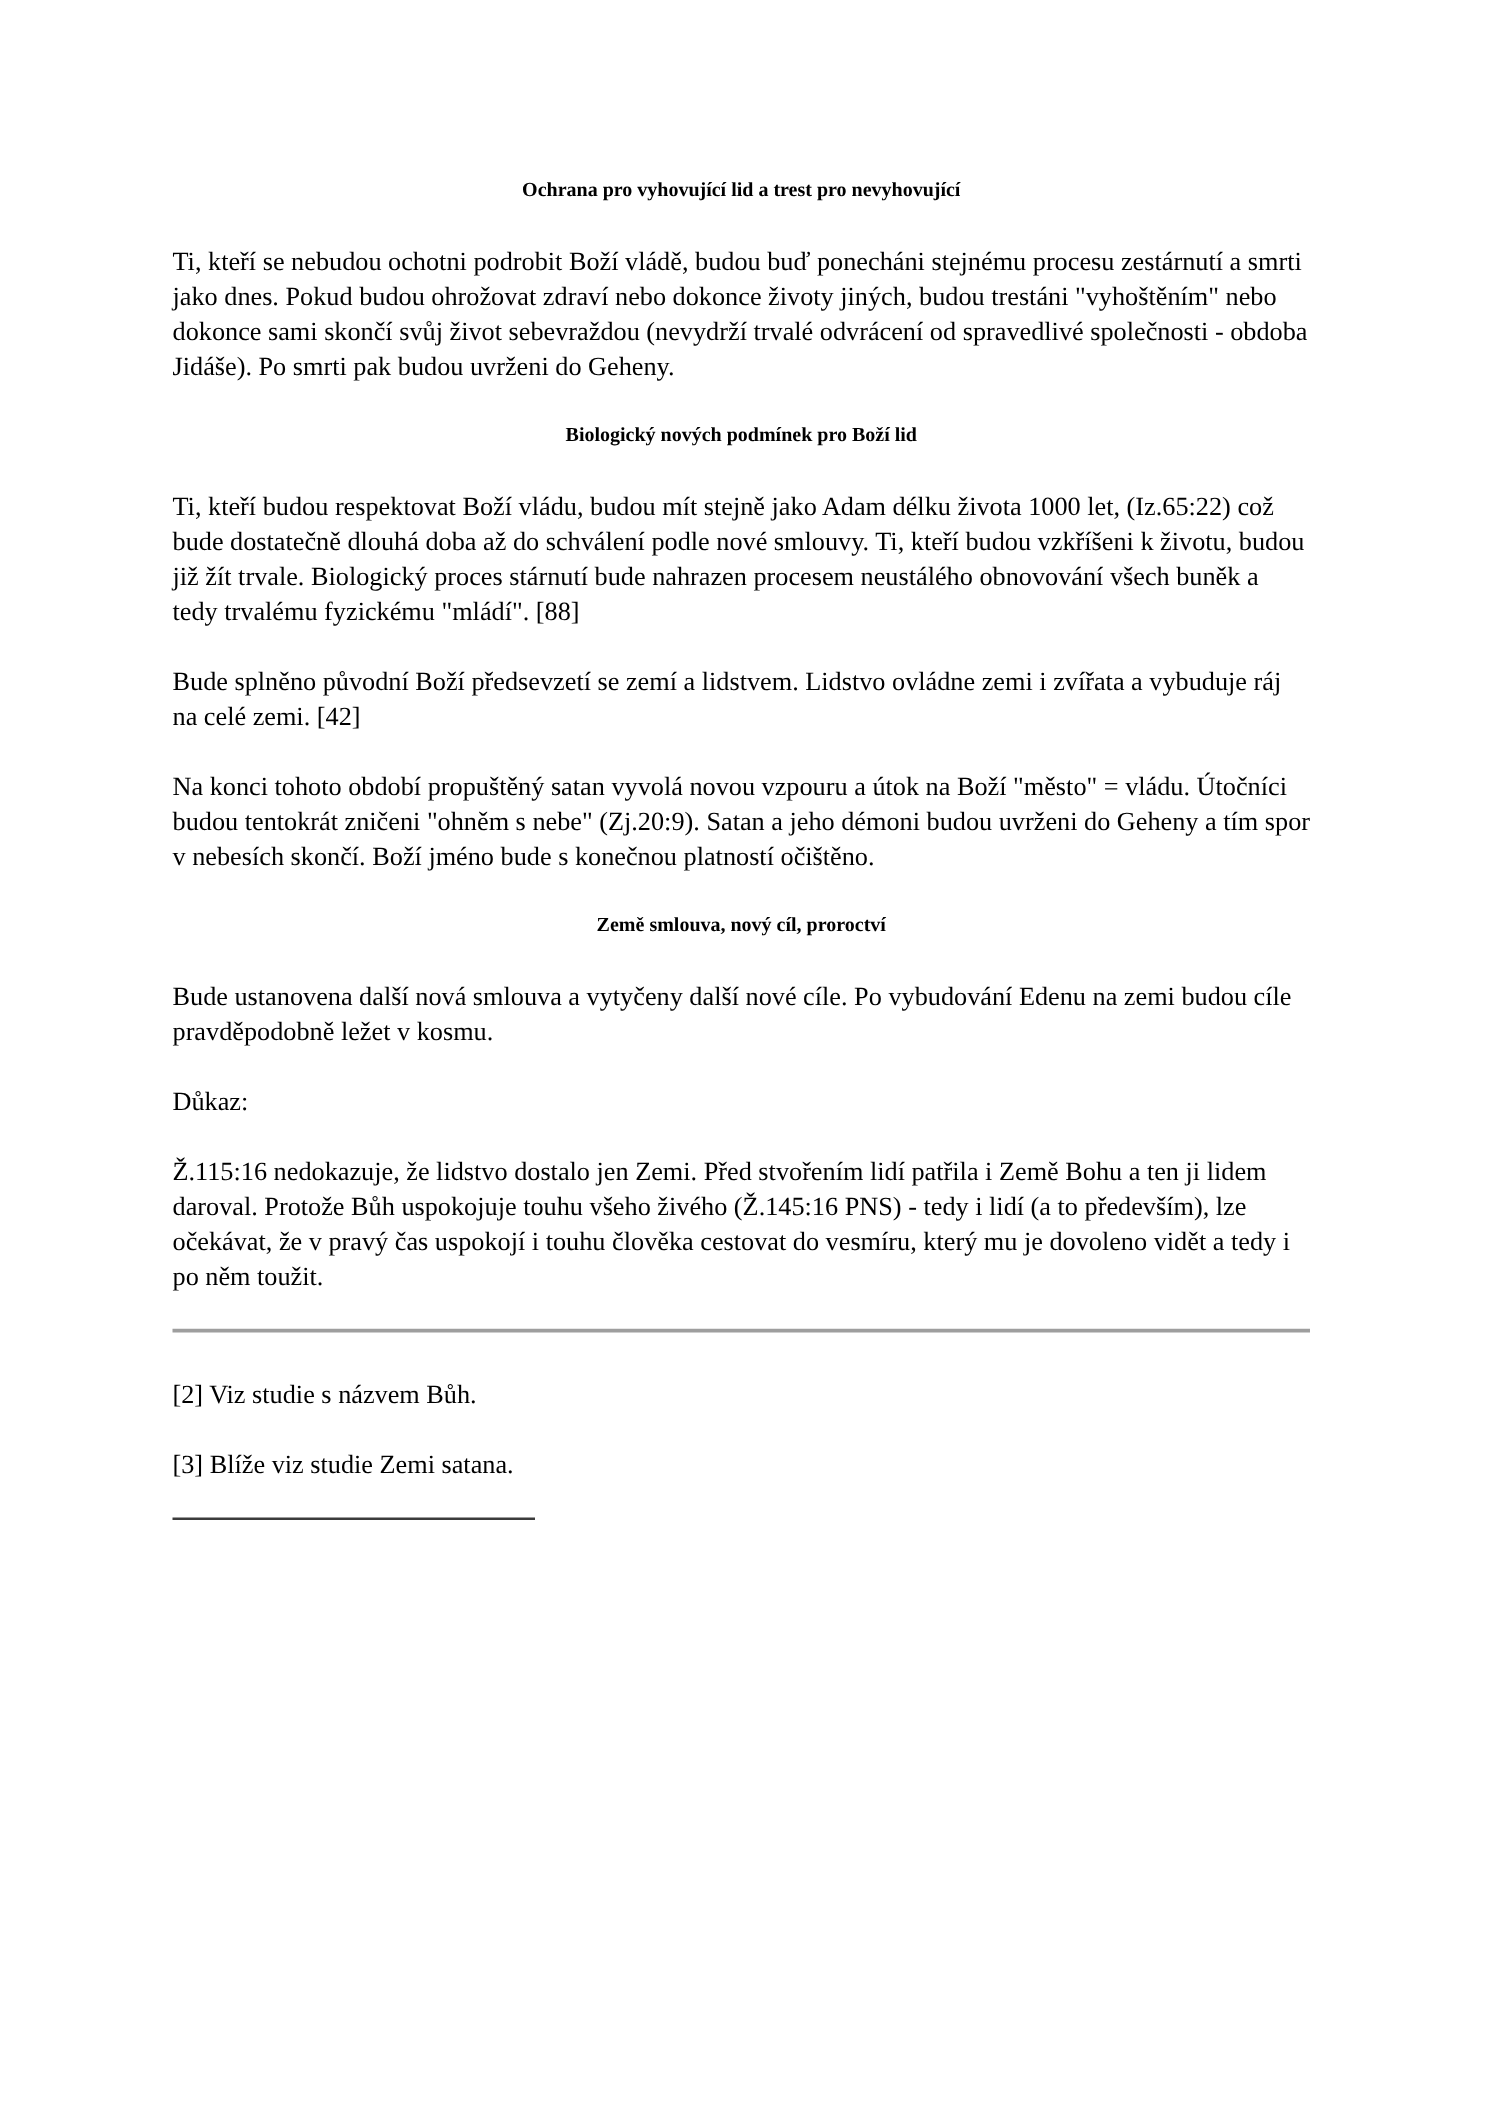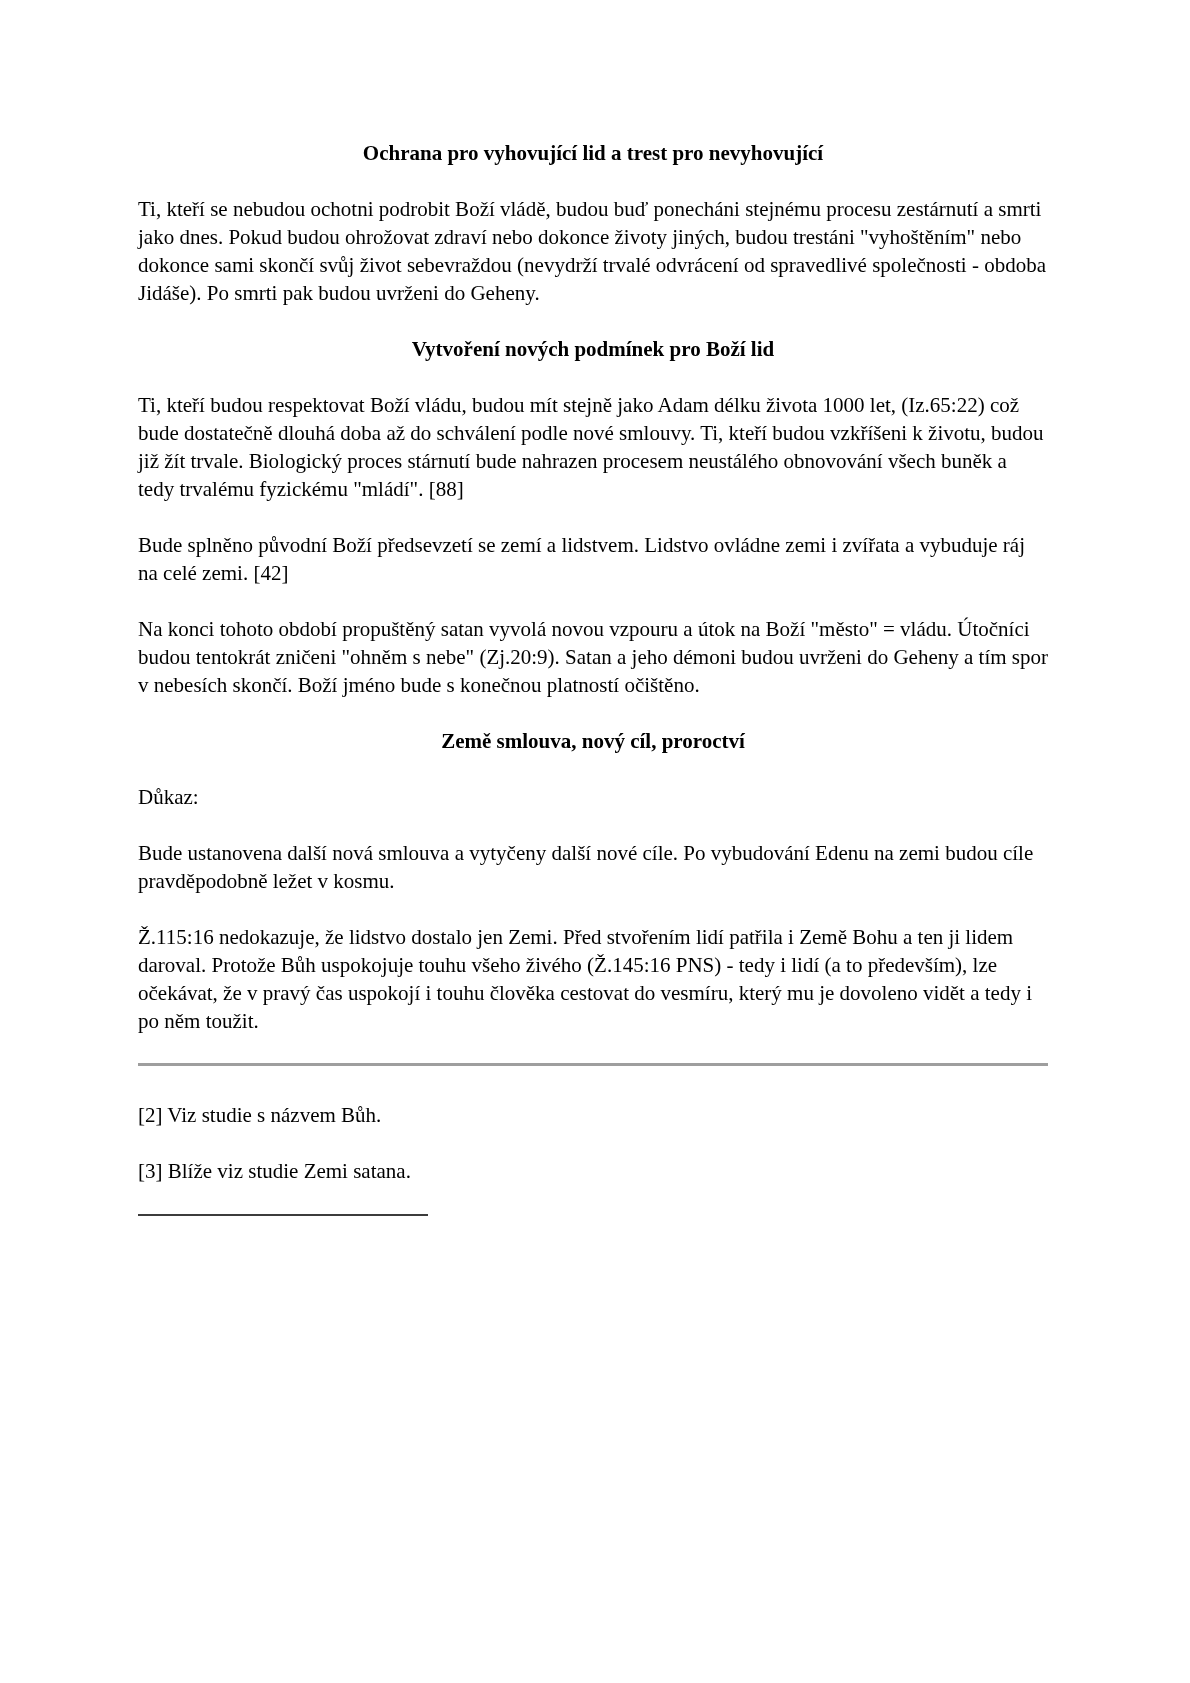--- a/index.html
+++ b/index.html
@@ -14,21 +14,21 @@
     box-sizing: border-box;
     background: #ffffff;
     color: #000000;
     font-family: "Liberation Serif", "DejaVu Serif", serif;
     font-size: 21px;
     line-height: 28px;
     padding: 139px 142px 0 138px;
     overflow: hidden;
   }
   .heading {
-    font-size: 21px;
+    font-size: 16px;
     line-height: 28px;
     font-weight: bold;
     text-align: center;
     margin: 0 0 28px 0;
   }
   .para {
     margin: 0 0 28px 0;
     text-align: left;
   }
   .separator {
@@ -51,33 +51,33 @@
 </style>
 </head>
 <body>
 
 <div class="page">
 
   <h1 class="heading">Ochrana pro vyhovující lid a trest pro nevyhovující</h1>
 
   <p class="para">Ti, kteří se nebudou ochotni podrobit Boží vládě, budou buď ponecháni stejnému procesu zestárnutí a smrti jako dnes. Pokud budou ohrožovat zdraví nebo dokonce životy jiných, budou trestáni "vyhoštěním" nebo dokonce sami skončí svůj život sebevraždou (nevydrží trvalé odvrácení od spravedlivé společnosti - obdoba Jidáše). Po smrti pak budou uvrženi do Geheny.</p>
 
-  <h1 class="heading">Vytvoření nových podmínek pro Boží lid</h1>
+  <h1 class="heading">Biologický nových podmínek pro Boží lid</h1>
 
   <p class="para">Ti, kteří budou respektovat Boží vládu, budou mít stejně jako Adam délku života 1000 let, (Iz.65:22) což bude dostatečně dlouhá doba až do schválení podle nové smlouvy. Ti, kteří budou vzkříšeni k životu, budou již žít trvale. Biologický proces stárnutí bude nahrazen procesem neustálého obnovování všech buněk a tedy trvalému fyzickému "mládí". [88]</p>
 
   <p class="para">Bude splněno původní Boží předsevzetí se zemí a lidstvem. Lidstvo ovládne zemi i zvířata a vybuduje ráj na celé zemi. [42]</p>
 
   <p class="para">Na konci tohoto období propuštěný satan vyvolá novou vzpouru a útok na Boží "město" = vládu. Útočníci budou tentokrát zničeni "ohněm s nebe" (Zj.20:9). Satan a jeho démoni budou uvrženi do Geheny a tím spor v nebesích skončí. Boží jméno bude s konečnou platností očištěno.</p>
 
   <h1 class="heading">Země smlouva, nový cíl, proroctví</h1>
 
+  <p class="para">Bude ustanovena další nová smlouva a vytyčeny další nové cíle. Po vybudování Edenu na zemi budou cíle pravděpodobně ležet v kosmu.</p>
+
   <p class="para">Důkaz:</p>
-
-  <p class="para">Bude ustanovena další nová smlouva a vytyčeny další nové cíle. Po vybudování Edenu na zemi budou cíle pravděpodobně ležet v kosmu.</p>
 
 
   <p class="para">Ž.115:16 nedokazuje, že lidstvo dostalo jen Zemi. Před stvořením lidí patřila i Země Bohu a ten ji lidem daroval. Protože Bůh uspokojuje touhu všeho živého (Ž.145:16 PNS) - tedy i lidí (a to především), lze očekávat, že v pravý čas uspokojí i touhu člověka cestovat do vesmíru, který mu je dovoleno vidět a tedy i po něm toužit.</p>
 
   <div class="separator"></div>
 
   <p class="footnote"><span>[2] Viz studie s názvem </span><span class="work">Bůh.</span></p>
 
   <p class="footnote"><span>[3] Blíže viz studie </span><span class="work">Zemi satana.</span></p>
 

